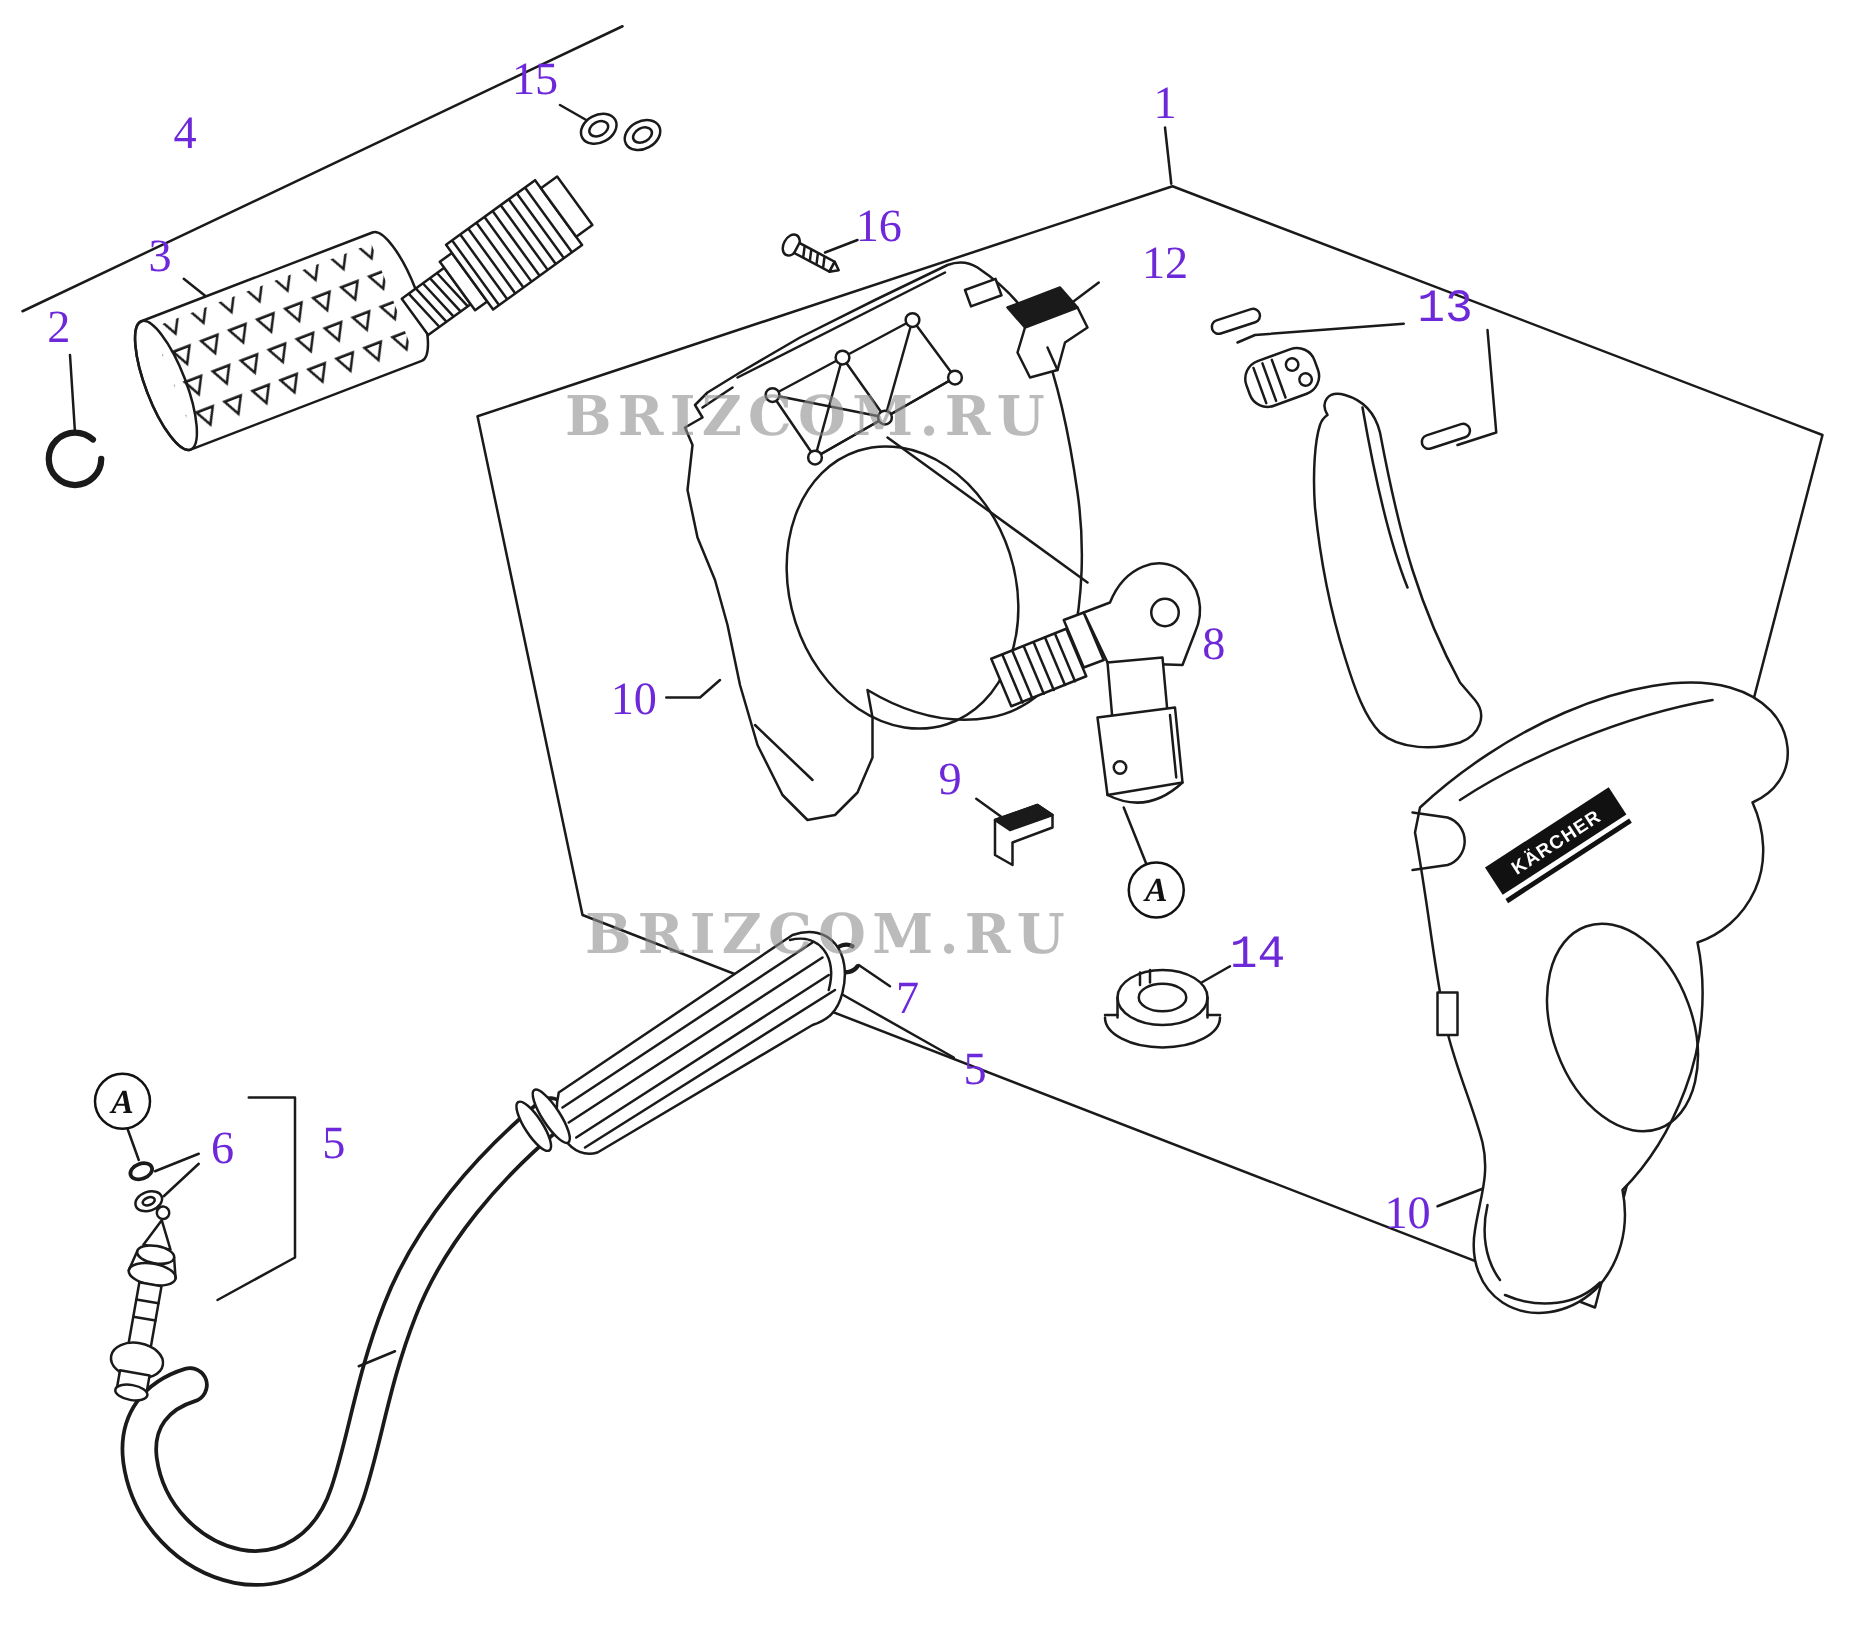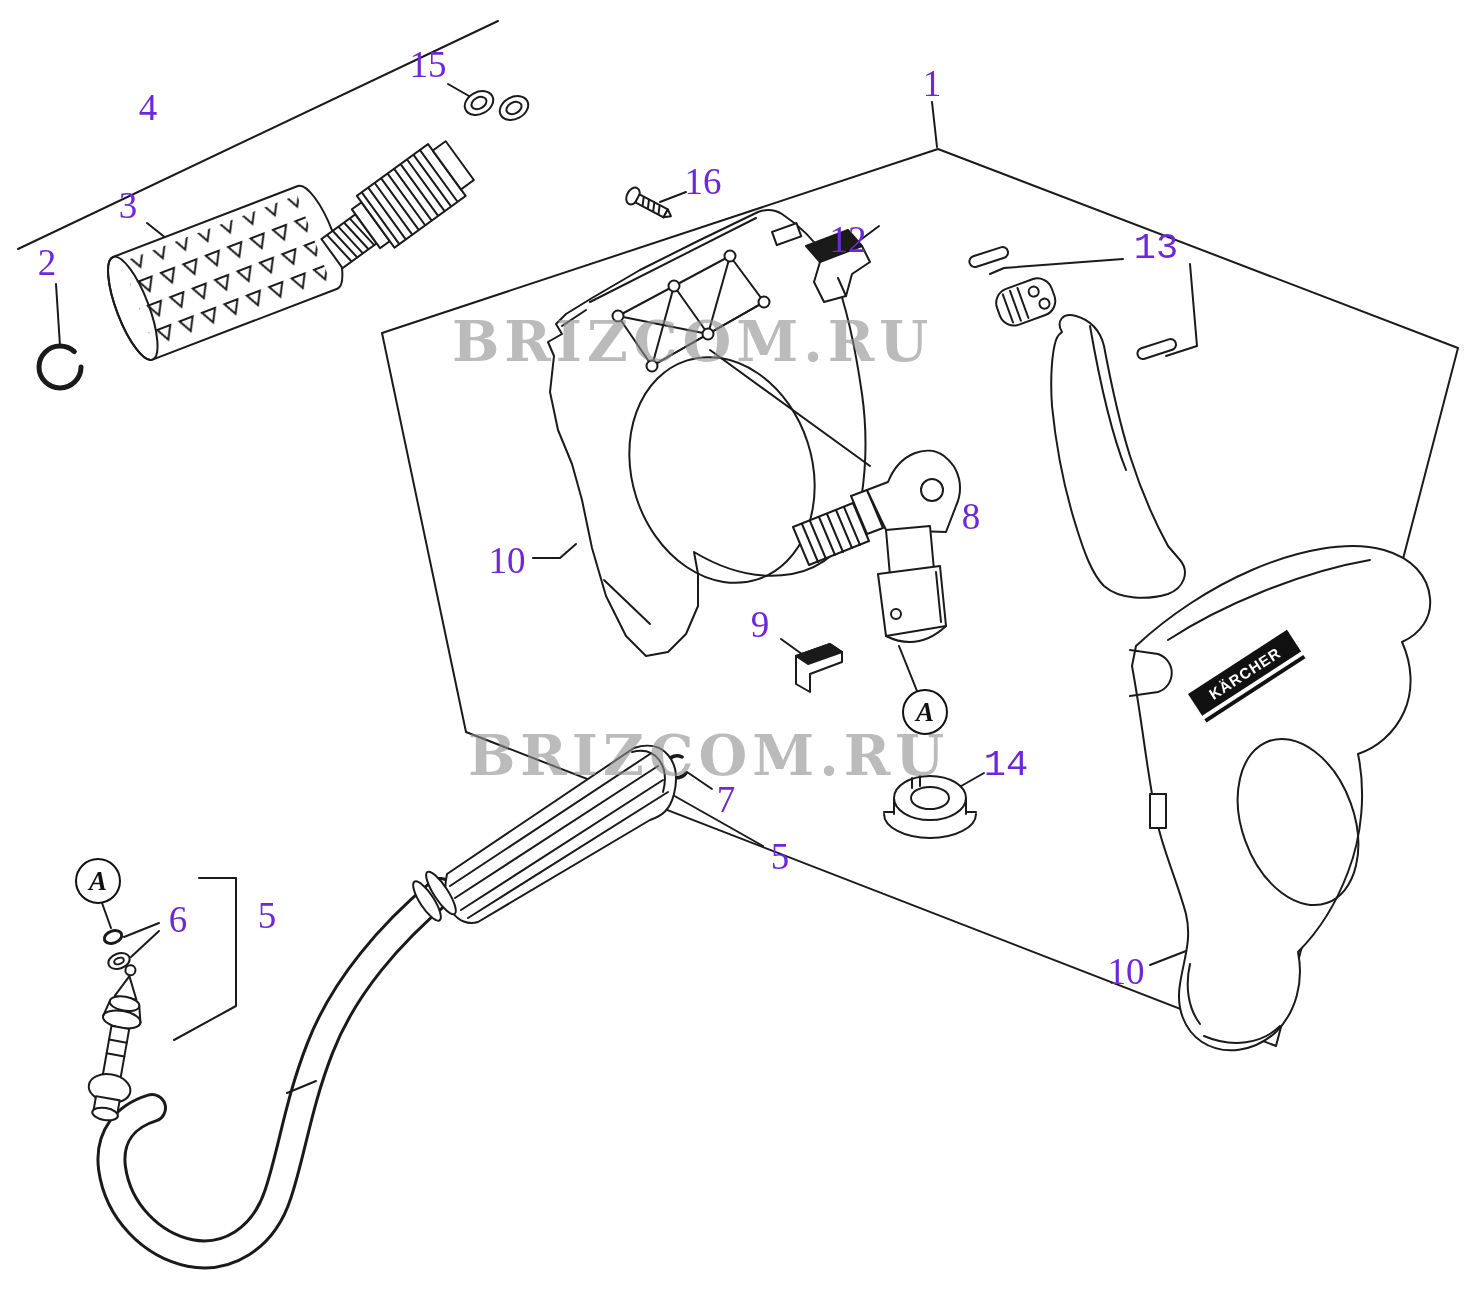--- a/index.html
+++ b/index.html
@@ -8,21 +8,21 @@
   #art{position:absolute;left:0;top:0;}
   .plabel{position:absolute;transform:translate(-50%,-50%);
           font-family:"Liberation Serif",serif;font-size:37px;color:#6d28d9;
           white-space:nowrap;line-height:1;}
   .amark{position:absolute;transform:translate(-50%,-50%);
          width:42px;height:42px;border:2.5px solid #111;border-radius:50%;
          display:flex;align-items:center;justify-content:center;
          font-family:"Liberation Serif",serif;font-style:italic;font-weight:bold;
          font-size:27px;color:#111;background:#fff;}
   .watermark{position:absolute;font-family:"DejaVu Serif",serif;font-weight:bold;
-             font-size:56px;letter-spacing:5px;color:#8f8f8f;opacity:.6;
+             font-size:44px;letter-spacing:5px;color:#8f8f8f;opacity:.6;
              white-space:nowrap;pointer-events:none;}
 </style>
 </head>
 <body>
 
 <div id="stage">
 
 <svg id="art" width="1480" height="1309" viewBox="0 0 1480 1309">
   <defs>
     <pattern id="perf" width="24" height="26" patternUnits="userSpaceOnUse">
@@ -289,21 +289,21 @@
 
 <div class="watermark" style="left:452px;top:308px;">BRIZCOM.RU</div>
 <div class="watermark" style="left:468px;top:722px;">BRIZCOM.RU</div>
 
 <div class="plabel" style="left:428px;top:64px;">15</div>
 <div class="plabel" style="left:148px;top:107px;">4</div>
 <div class="plabel" style="left:128px;top:205px;">3</div>
 <div class="plabel" style="left:47px;top:262px;">2</div>
 <div class="plabel" style="left:932px;top:83px;">1</div>
 <div class="plabel" style="left:703px;top:181px;">16</div>
-<div class="plabel" style="left:848px;top:211px;margin-top:28px;">12</div>
+<div class="plabel" style="left:932px;top:211px;">12</div>
 <div class="plabel" style="left:1156px;top:248px;font-family:Liberation Mono, monospace;">13</div>
 <div class="plabel" style="left:507px;top:560px;">10</div>
 <div class="plabel" style="left:971px;top:516px;">8</div>
 <div class="plabel" style="left:760px;top:624px;">9</div>
 <div class="plabel" style="left:726px;top:799px;">7</div>
 <div class="plabel" style="left:1006px;top:765px;font-family:Liberation Mono, monospace;">14</div>
 <div class="plabel" style="left:780px;top:856px;">5</div>
 <div class="plabel" style="left:267px;top:915px;">5</div>
 <div class="plabel" style="left:178px;top:919px;">6</div>
 <div class="plabel" style="left:1126px;top:971px;">10</div>

